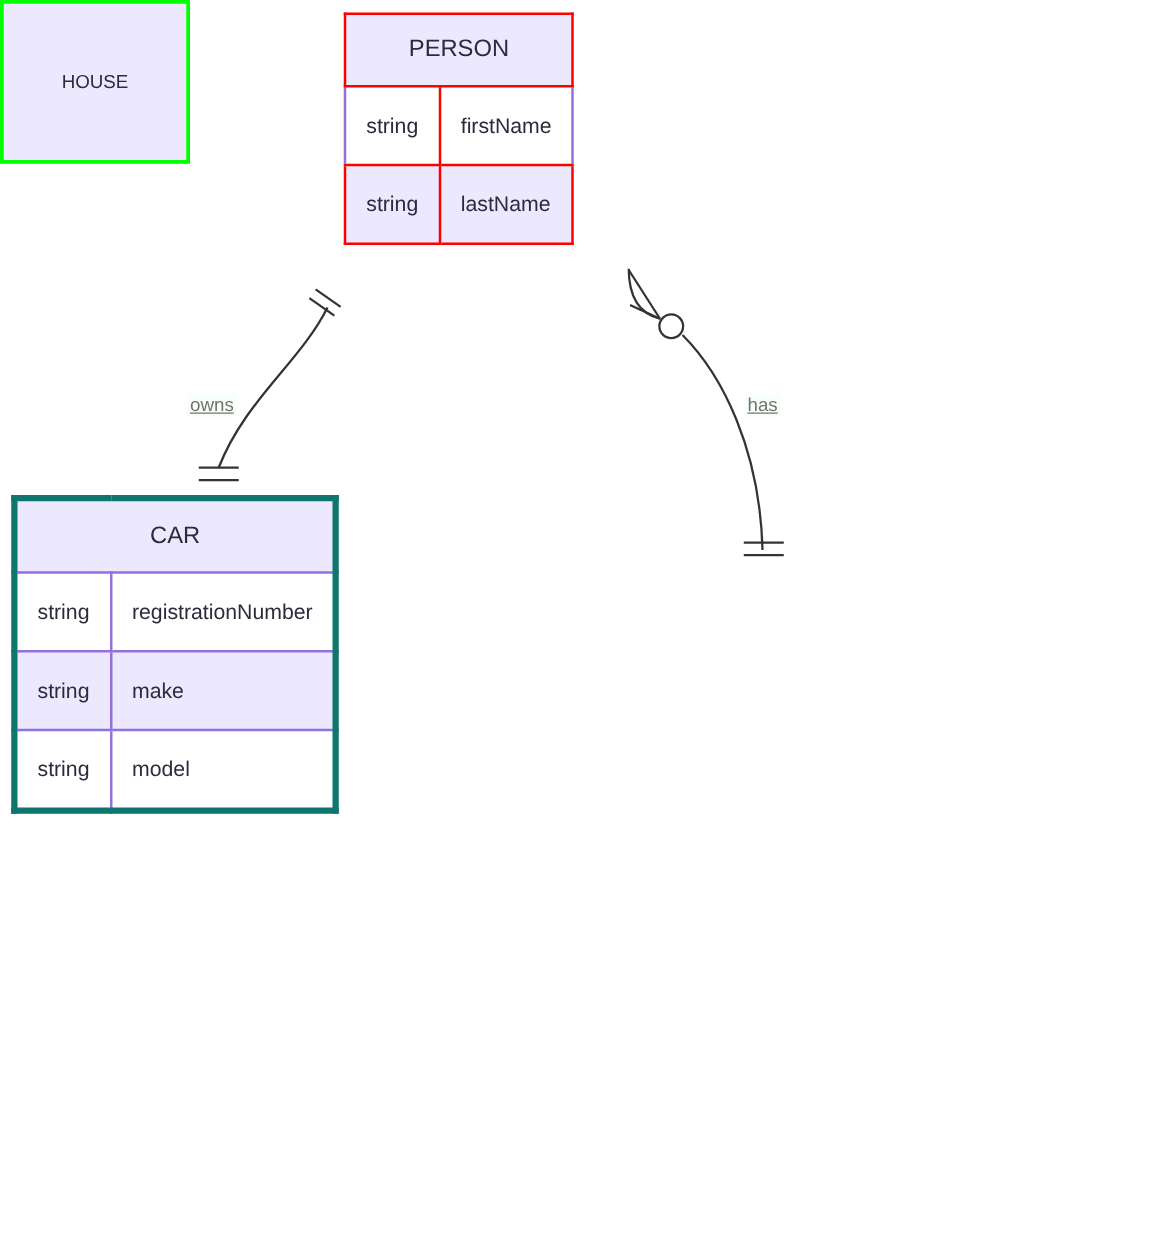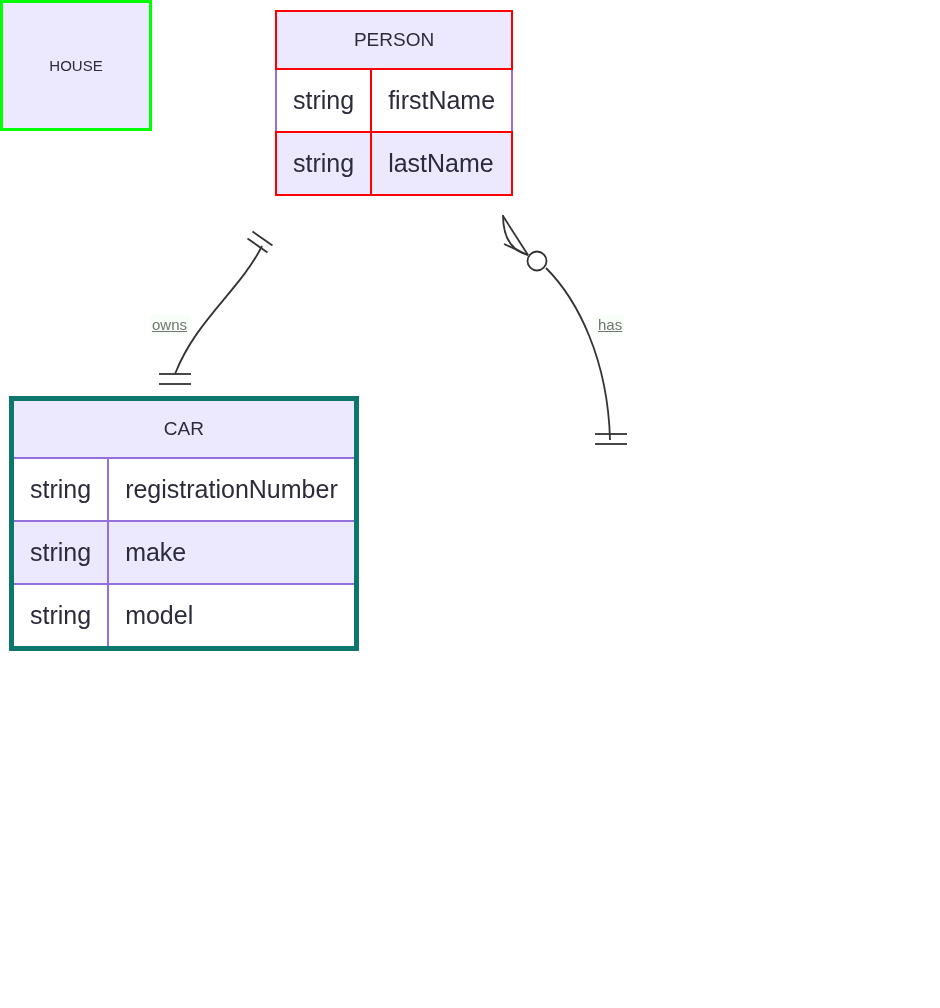--- a/index.html
+++ b/index.html
@@ -33,21 +33,21 @@
     text-align: center;
     font-size: 19px;
     color: #2b2b3c;
     background: #ece8fd;
     padding: 0;
     height: 56px;
     vertical-align: middle;
     font-weight: normal;
   }
   .attr-cell {
-    font-size: 25px;
+    font-size: 17px;
     color: #2b2b3c;
     padding: 0 16px;
     height: 61px;
     vertical-align: middle;
     white-space: nowrap;
   }
   .row-alt .attr-cell { background: #ece8fd; }
   .row-plain .attr-cell { background: #ffffff; }
 
   

